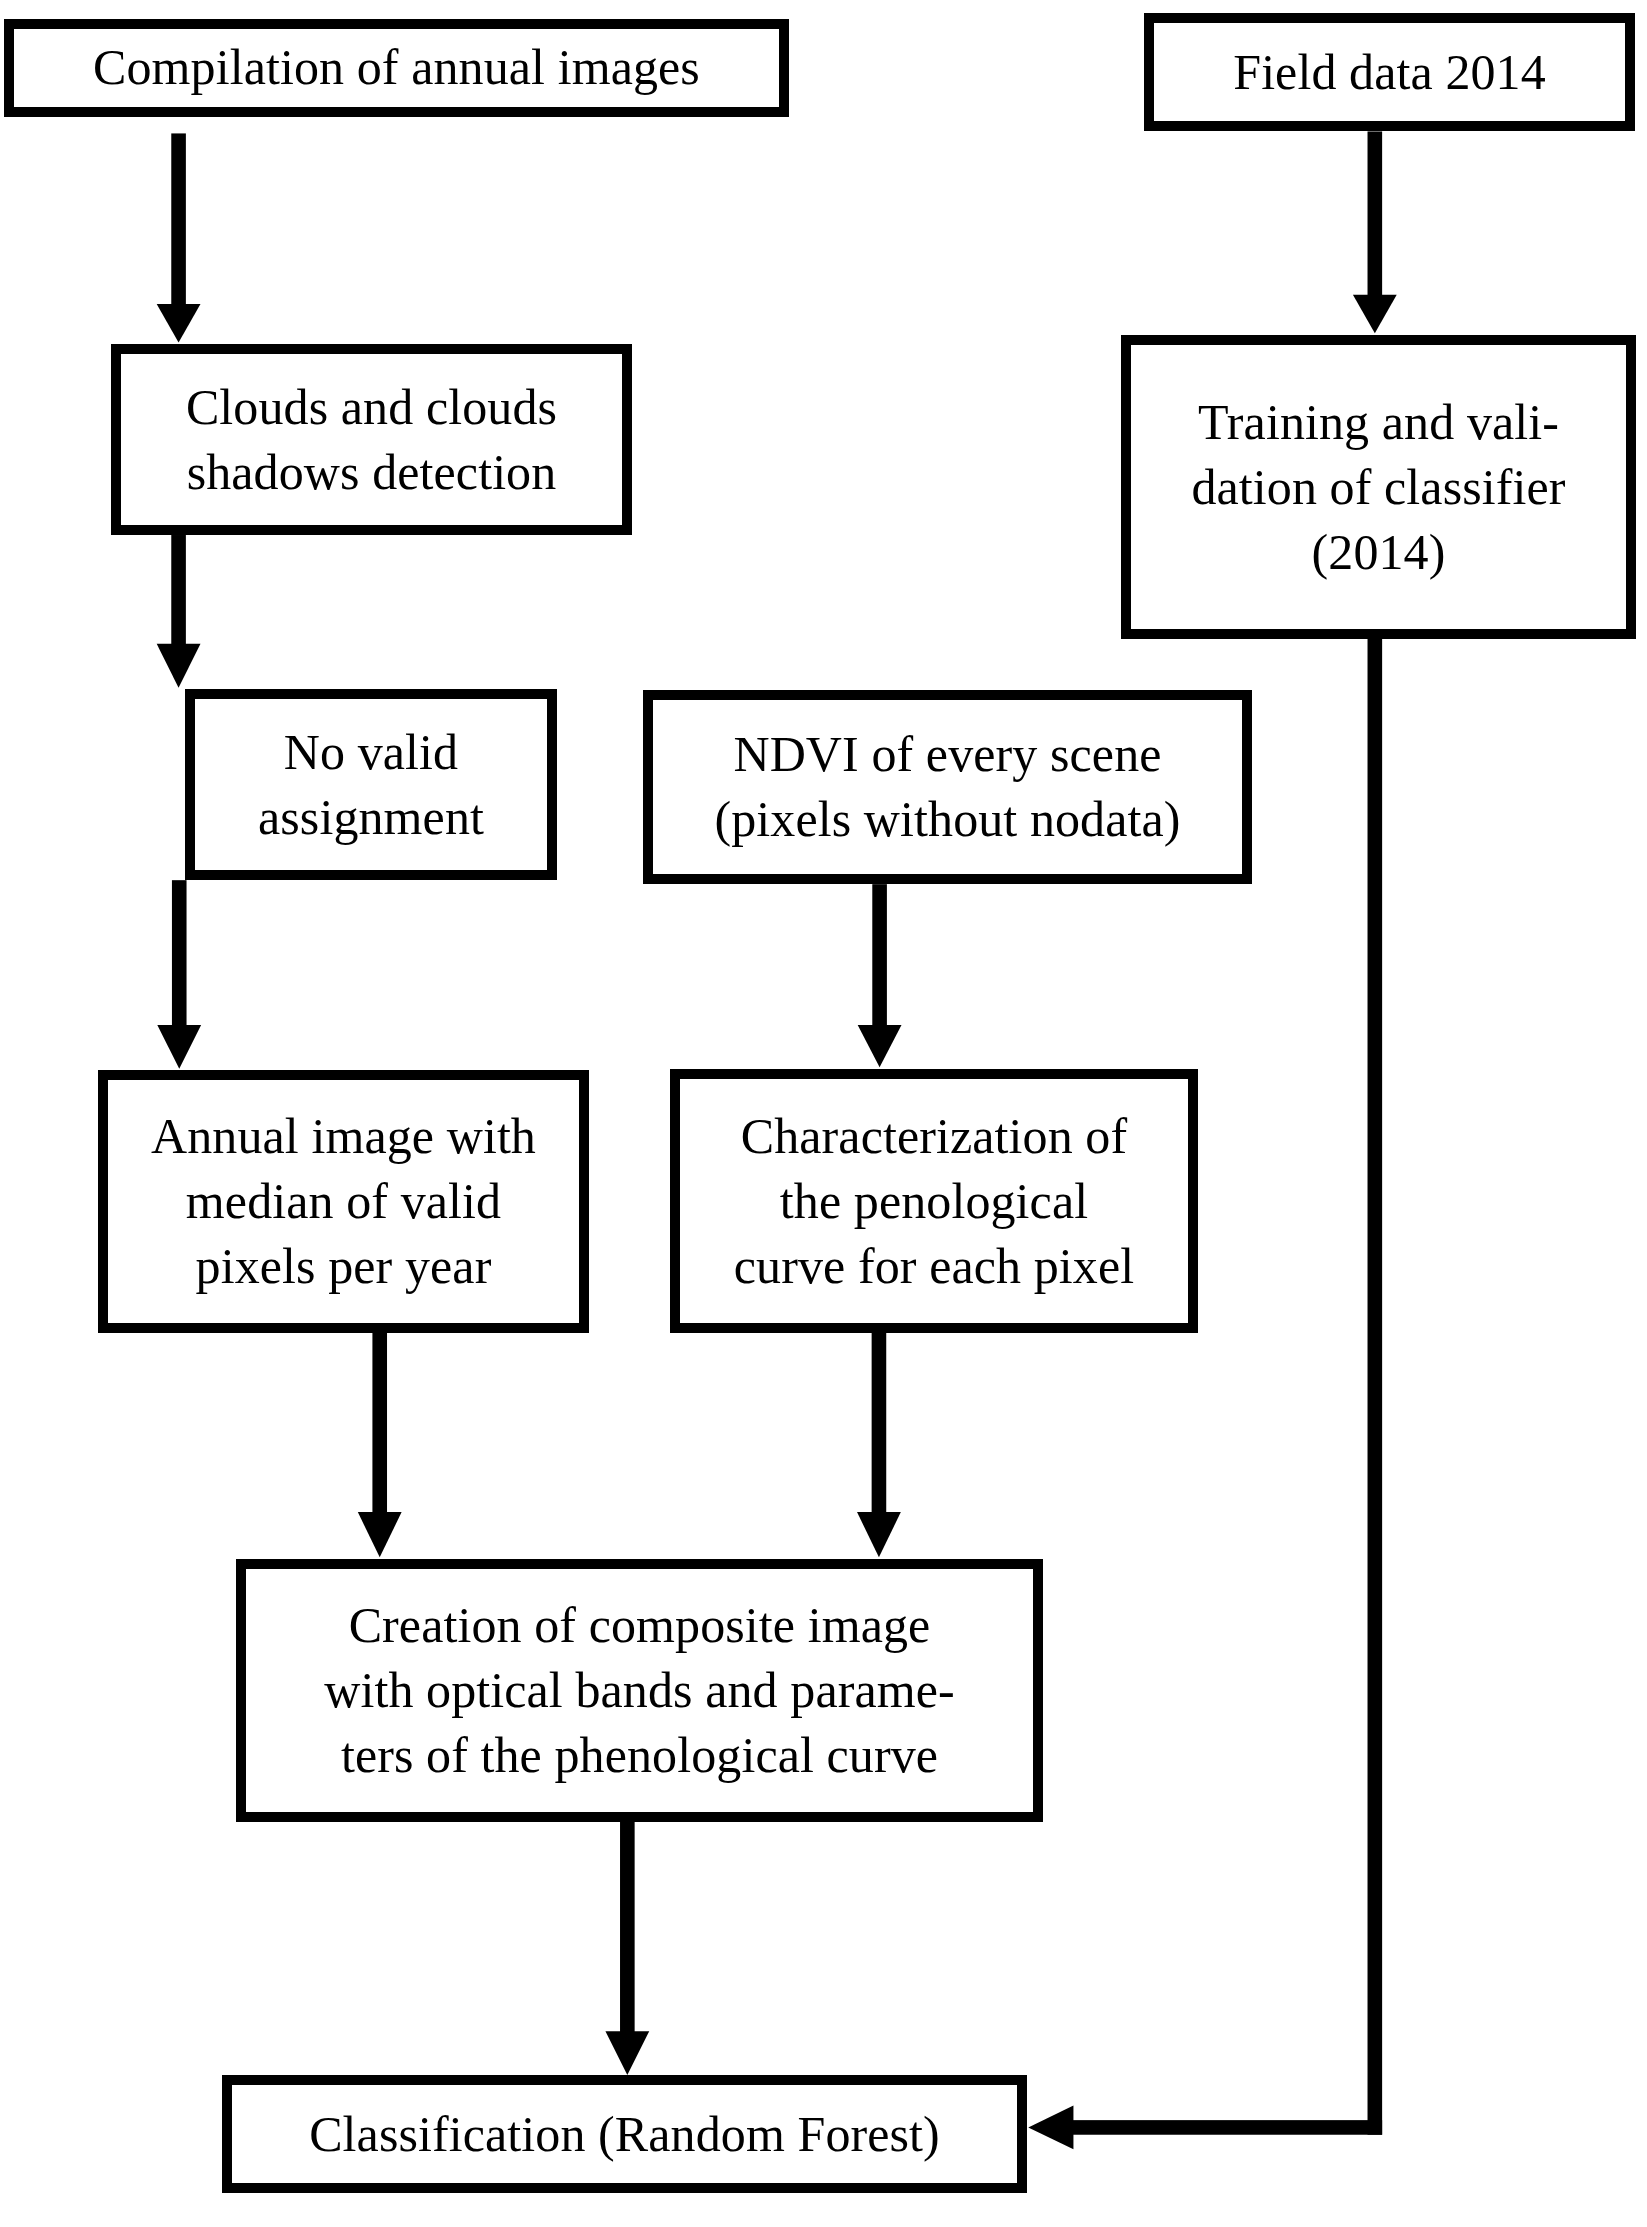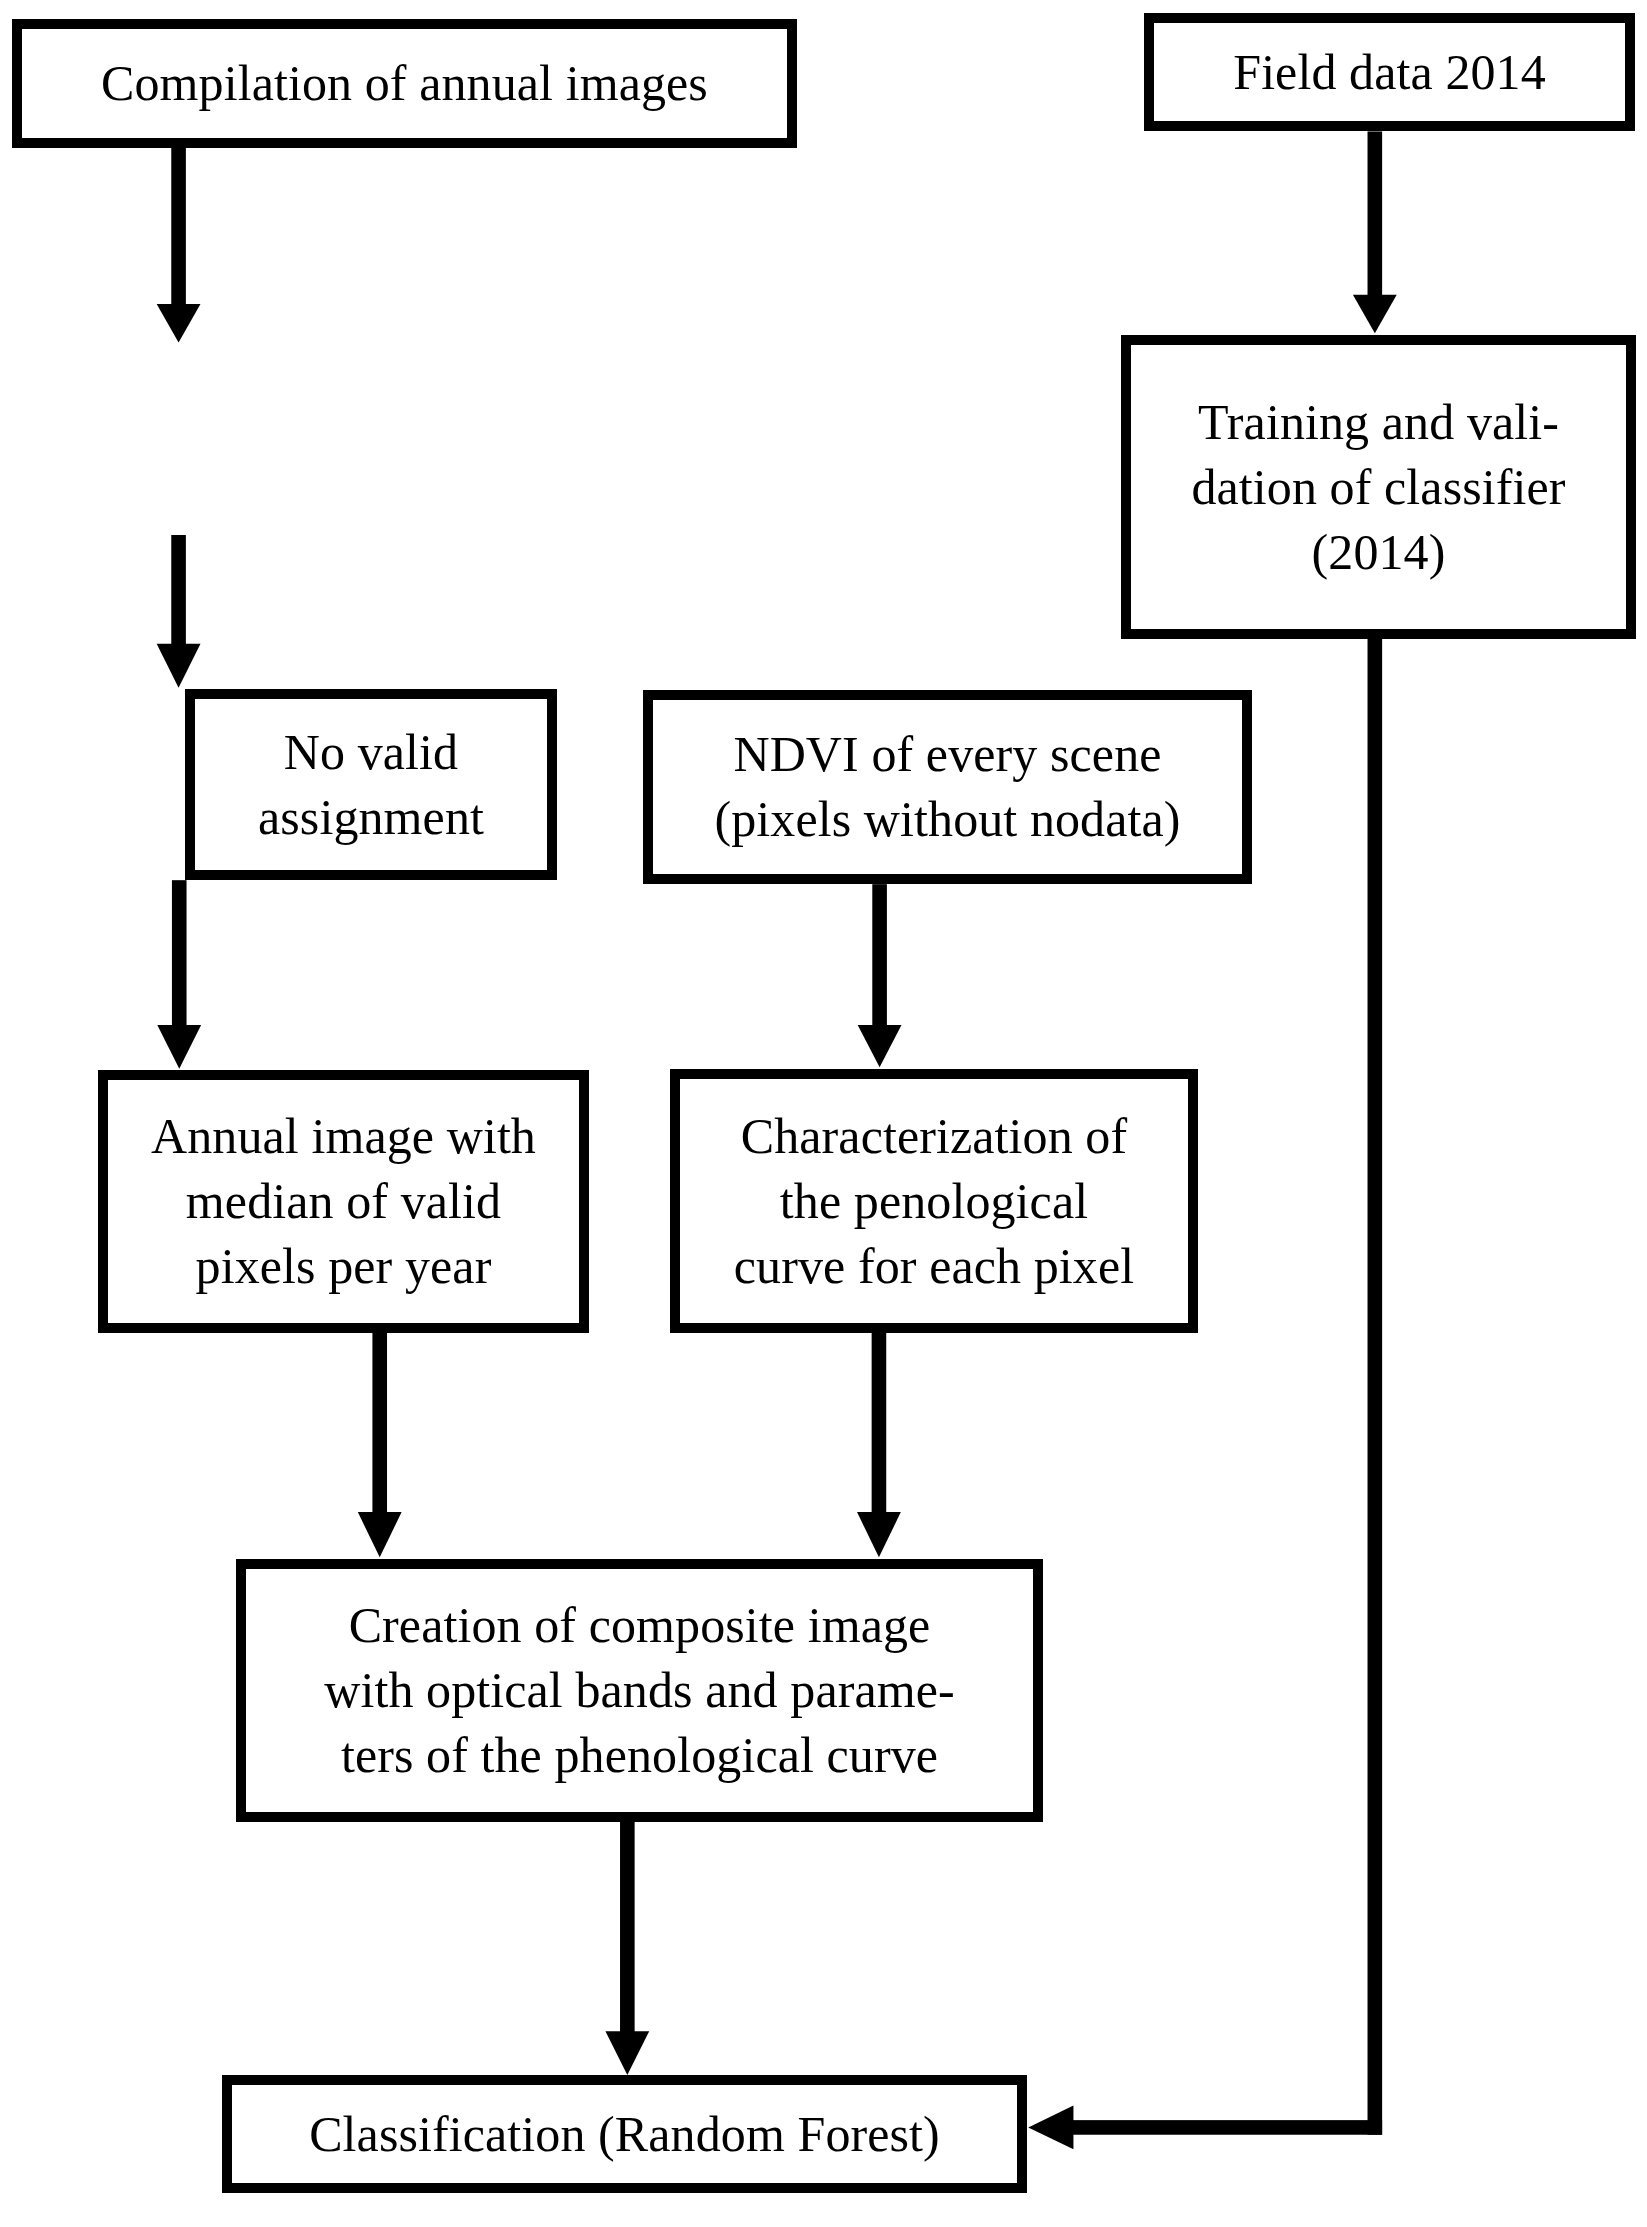--- a/index.html
+++ b/index.html
@@ -96,28 +96,32 @@
       <polygon points="912,3060 978,3060 945,3126" fill="#000"></polygon>
     </g>
 
     <g>
       <rect x="2060" y="886" width="22" height="2330" fill="#000"></rect>
       <rect x="1615" y="3194" width="467" height="22" fill="#000"></rect>
       <polygon points="1617,3172 1617,3238 1549,3205" fill="#000"></polygon>
     </g>
   </svg>
 
-  <div class="node-box" style="left:12px; top:18.6px; width:785px; height:129px;">
+  <div class="node-box" style="left:4px; top:18.6px; width:785px; height:98px;">
     <span class="node-label">Compilation of annual images</span>
   </div>
 
   <div class="node-box" style="left:1144px; top:13.3px; width:491px; height:118px;">
     <span class="node-label">Field data 2014</span>
   </div>
 
+  <div class="node-box" style="left:111px; top:344px; width:521px; height:191px;">
+    <span class="node-label">Clouds and clouds
+shadows detection</span>
+  </div>
 
   <div class="node-box" style="left:1121px; top:335px; width:515px; height:304px;">
     <span class="node-label">Training and vali-
 dation of classifier
 (2014)</span>
   </div>
 
   <div class="node-box" style="left:185px; top:689px; width:372px; height:191px;">
     <span class="node-label">No valid
 assignment</span>

